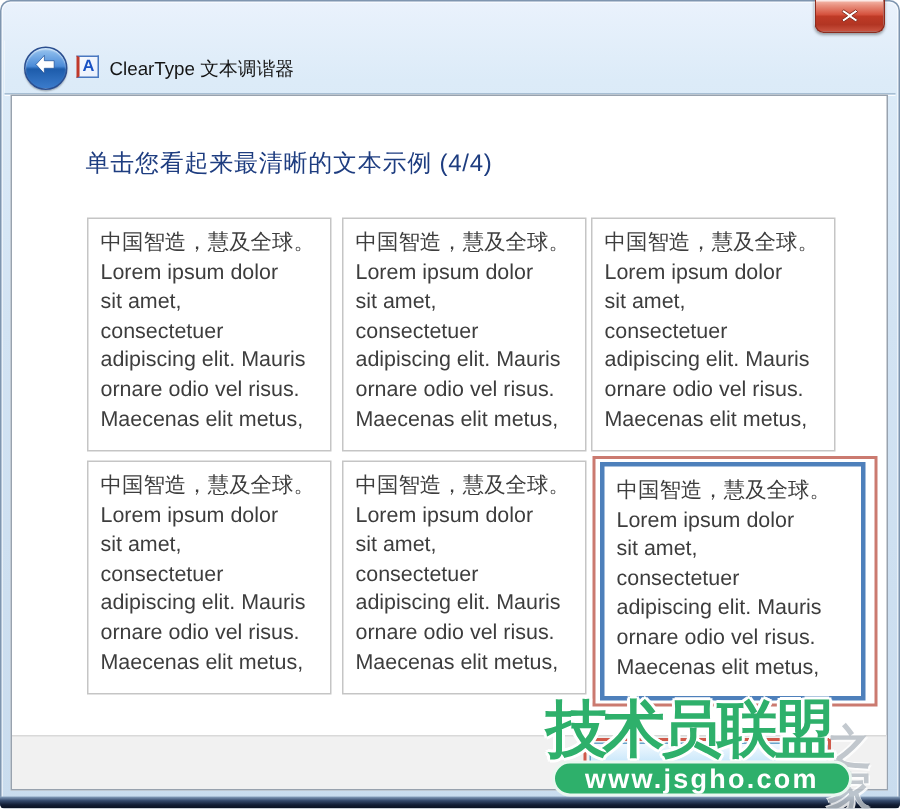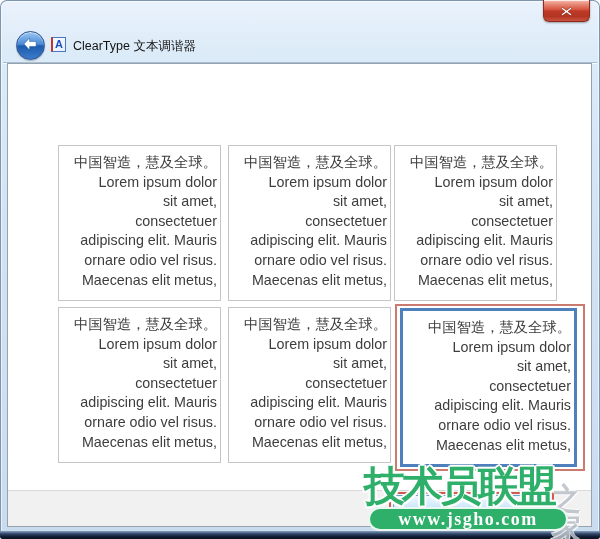--- a/index.html
+++ b/index.html
@@ -69,21 +69,21 @@
   .sample-box:nth-child(2){left:228px;top:145px;}
   .sample-box:nth-child(3){left:394px;top:145px;}
   .sample-box:nth-child(4){left:58px;top:307px;}
   .sample-box:nth-child(5){left:228px;top:307px;}
   .sample-box.selected{
     left:400px;top:308px;width:177px;height:159px;
     border:3px solid #4e80bb;
   }
   .sample-box .line{
     font-size:14.3px;line-height:19.6px;color:#3d3d3d;
-    white-space:nowrap;overflow:hidden;text-align:right;
+    white-space:nowrap;overflow:hidden;
   }
 
   
   .annotation{position:absolute;box-sizing:border-box;border:2px solid #cb7a70;background:transparent;}
   .annotation.sel{left:395px;top:304px;width:190px;height:167px;z-index:1;}
   .annotation.btn{left:389px;top:492px;width:165px;height:28px;z-index:4;border-color:#d05a4b;}
 
   
   .finish-btn{
     position:absolute;left:393px;top:495px;width:157px;height:22px;z-index:5;
@@ -94,21 +94,21 @@
   
   .wm-title{
     position:absolute;left:364px;top:466px;z-index:10;line-height:1;
     font-size:41px;font-weight:bold;color:#2eb06b;letter-spacing:-3px;white-space:nowrap;
     text-shadow:2px 0 0 #fff,-2px 0 0 #fff,0 2px 0 #fff,0 -2px 0 #fff,
                 1.5px 1.5px 0 #fff,-1.5px -1.5px 0 #fff,1.5px -1.5px 0 #fff,-1.5px 1.5px 0 #fff;
   }
   .wm-pill{
     position:absolute;left:368px;top:507px;width:200px;height:24px;box-sizing:border-box;z-index:11;
     background:#2eb06b;border:2px solid rgba(255,255,255,.9);border-radius:14px;
-    display:flex;align-items:center;justify-content:center;font-family:Liberation Serif, serif;
+    display:flex;align-items:center;justify-content:center;
   }
   .wm-url{color:#fff;font-weight:bold;font-size:18px;letter-spacing:1.5px;white-space:nowrap;}
   .wm-side{
     position:absolute;left:551px;top:484px;z-index:9;line-height:1;
     font-size:30px;font-weight:bold;color:#b9c0c7;opacity:.85;letter-spacing:-1px;
     text-shadow:1px 1px 0 #fff,-1px -1px 0 #fff;
   }
 
   
   .bottom-edge{
@@ -140,20 +140,21 @@
       </span>
     </div>
     <span class="app-icon">A</span>
     <span class="app-title">ClearType 文本调谐器</span>
   </div>
 
   <div class="content-panel">
     <div class="footer-bar"></div>
   </div>
 
+  <h1 class="page-title">单击您看起来最清晰的文本示例 (4/4)</h1>
 
   <div class="annotation sel"></div>
 
   <div class="sample-grid">
       <div class="sample-box">
         <div class="line">中国智造，慧及全球。</div>
         <div class="line">Lorem ipsum dolor</div>
         <div class="line">sit amet,</div>
         <div class="line">consectetuer</div>
         <div class="line">adipiscing elit. Mauris</div>

